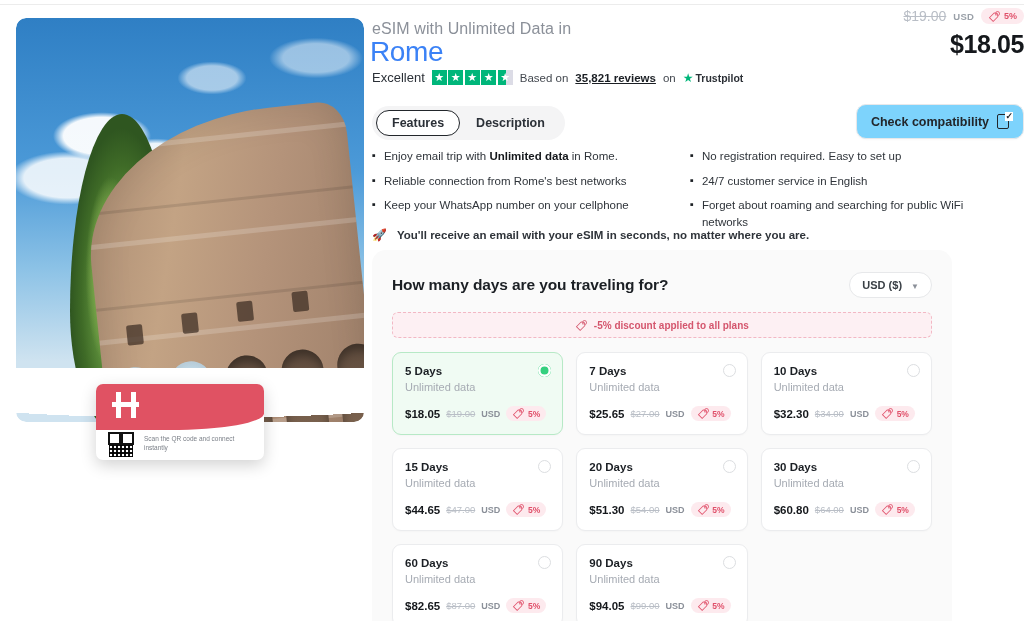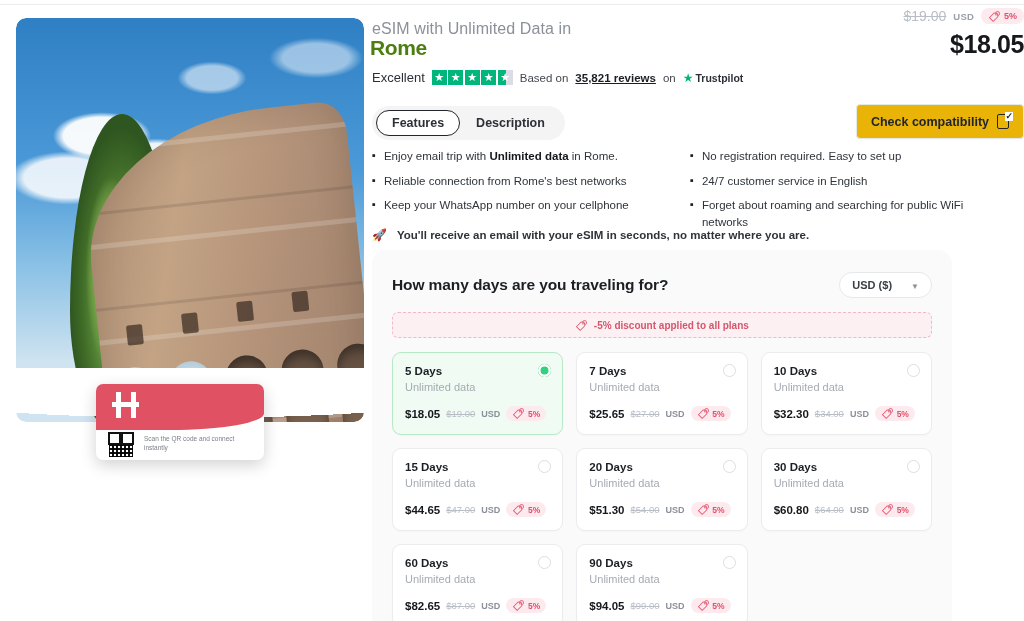--- a/index.html
+++ b/index.html
@@ -126,21 +126,21 @@
   .esim-text {
     position: absolute; left: 48px; top: 50px; right: 8px;
     font-size: 6.5px; line-height: 1.45; color: #7a7f87;
   }
 
   
   .right { position: absolute; left: 372px; top: 0; width: 652px; height: 621px; }
   .topline { position:absolute; left:-372px; right:0; top:4px; height:1px; background:#ececec; }
 
   .eyebrow { position:absolute; left:0; top:20px; font-size:16px; color:#8b9099; letter-spacing:.1px; }
-  .title { position:absolute; left:-2px; top:36px; font-size:21px; font-weight:700; letter-spacing:-.4px; color:#4d7c0f; }
+  .title { position:absolute; left:-2px; top:36px; font-size:28px; font-weight:400; letter-spacing:-.4px; color:#3b82f6; }
 
   .rating { position:absolute; left:0; top:70px; display:flex; align-items:center; gap:7px; font-size:11.5px; color:#2c3036; }
   .rating .excellent { font-size:13px; color:#2b3037; }
   .stars { display:flex; gap:1.5px; }
   .star-box { width:15px; height:15px; background:#00b67a; display:flex; align-items:center; justify-content:center; }
   .star-box.half { background: linear-gradient(90deg,#00b67a 50%, #dcdce6 50%); }
   .star-glyph { color:#fff; font-size:11px; line-height:1; }
   .rating .based { color:#43484f; font-size:11.5px; }
   .rating .reviews { color:#1b1f24; font-weight:700; text-decoration:underline; }
   .tp { display:inline-flex; align-items:center; gap:2px; }
@@ -156,21 +156,21 @@
   .big-price { margin-top:6px; font-size:25px; font-weight:700; letter-spacing:-.4px; color:#15181c; }
 
   
   .tabs { position:absolute; left:0; top:106px; display:inline-flex; align-items:center; background:#f4f4f5; border-radius:20px; padding:4px; gap:0; }
   .tab { font-size:12.5px; color:#2b3037; padding:6px 16px; border-radius:16px; font-weight:600; cursor:pointer; white-space:nowrap; }
   .tab.active { background:#fff; border:1px solid #22262b; font-weight:700; padding:5px 15px; }
 
   .compat-btn {
     position:absolute; right:0; top:104px;
     display:inline-flex; align-items:center; gap:8px;
-    background:#eab308; border:1px solid #e7e8ea; border-radius:4px;
+    background:#7dd3fc; border:1px solid #e7e8ea; border-radius:10px;
     padding:9px 14px; font-size:12.5px; font-weight:700; color:#22262b; cursor:pointer;
     box-shadow:0 1px 2px rgba(0,0,0,.03);
   }
   .dev-icon { width:12px; height:15px; border:1.6px solid #22262b; border-radius:2px; position:relative; }
   .dev-icon::after { content:"✓"; position:absolute; right:-5px; top:-3px; font-size:9px; font-weight:700; color:#22262b; background:#fff; line-height:1; }
 
   
   .features { position:absolute; left:0; top:148px; width:652px; display:flex; gap:18px; }
   .fcol { width:300px; }
   .fcol.right-col { width:320px; }
@@ -183,21 +183,21 @@
 
   
   .panel {
     position:absolute; left:0; top:250px; width:580px; height:380px;
     background:#fafafa; border-radius:14px 14px 0 0;
     padding:22px 20px 0 20px;
   }
   .panel-head { display:flex; align-items:center; justify-content:space-between; }
   .panel-title { font-size:15.5px; font-weight:700; color:#1b1f24; letter-spacing:-.1px; }
   .currency {
-    display:inline-flex; align-items:flex-end; gap:19px;
+    display:inline-flex; align-items:flex-end; gap:9px;
     background:#fff; border:1px solid #e7e8ea; border-radius:16px;
     padding:6px 12px; font-size:11px; color:#3a4046; font-weight:600; cursor:pointer;
   }
   .chev { font-size:8px; color:#8b9099; }
 
   .disc-banner {
     margin-top:14px; height:26px;
     border:1px dashed #f2b8c4; background:#fdf0f3; border-radius:6px;
     display:flex; align-items:center; justify-content:center; gap:6px;
     font-size:10px; color:#d4566d; font-weight:600;

